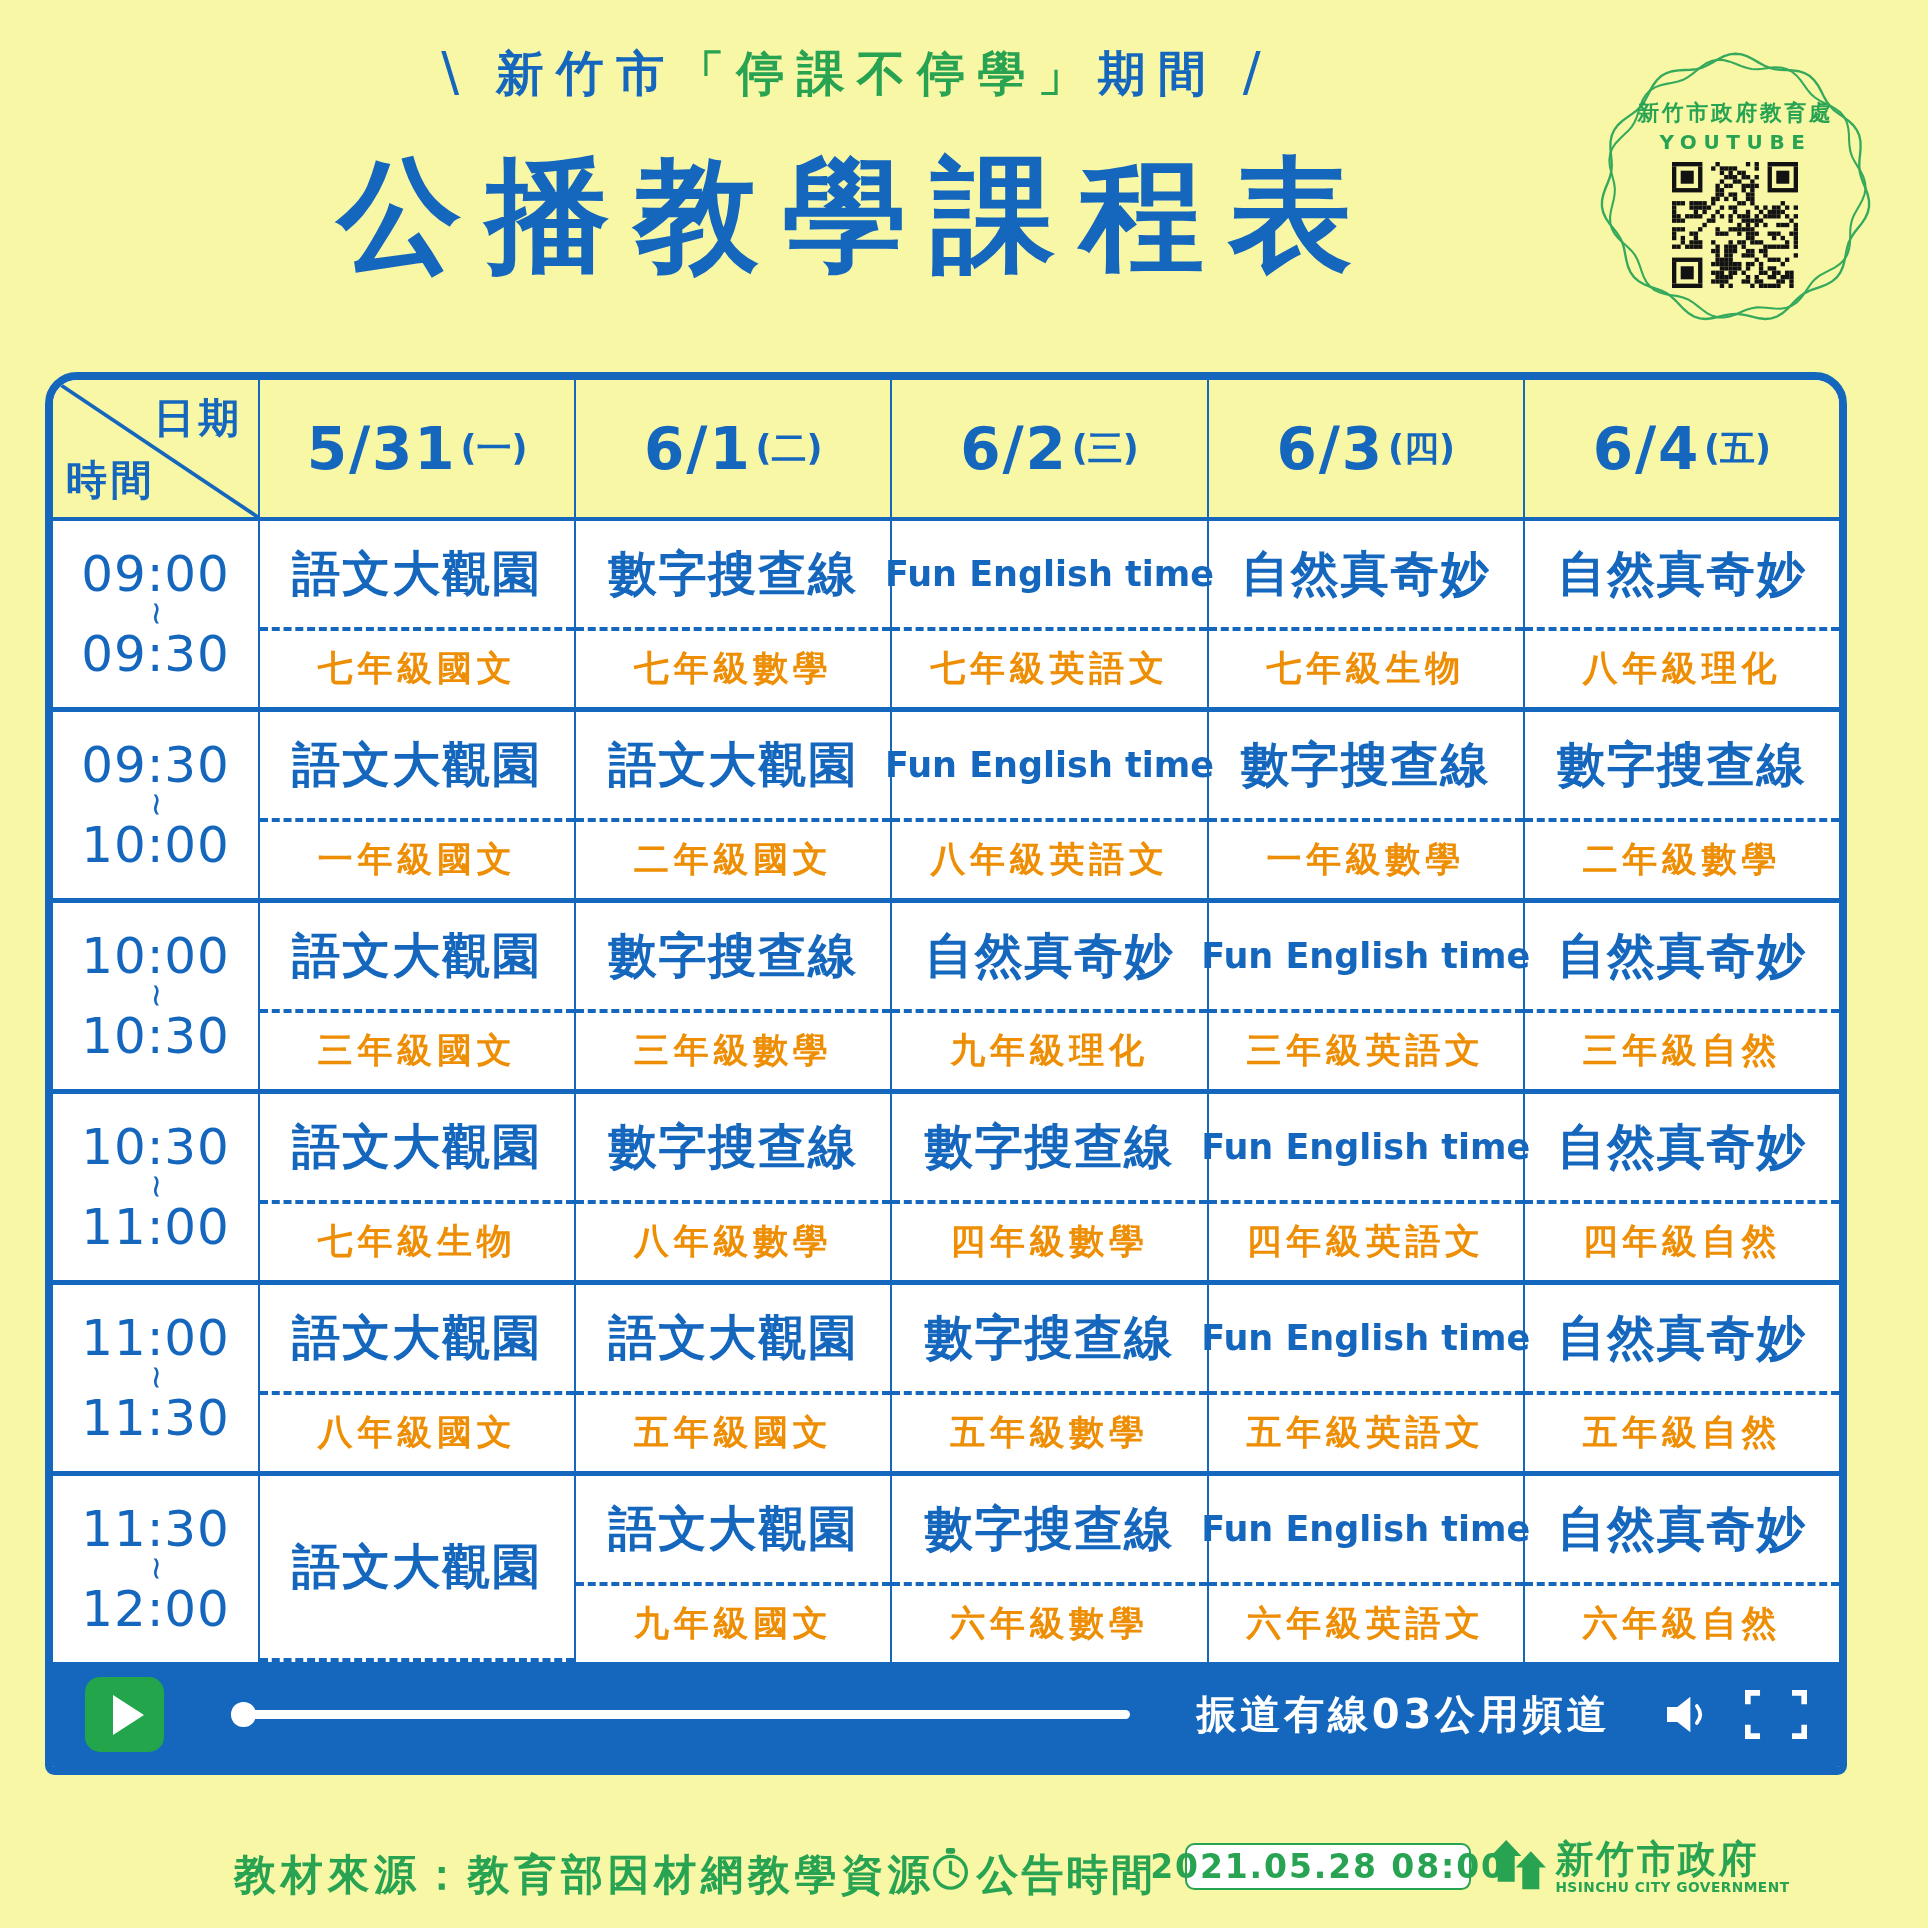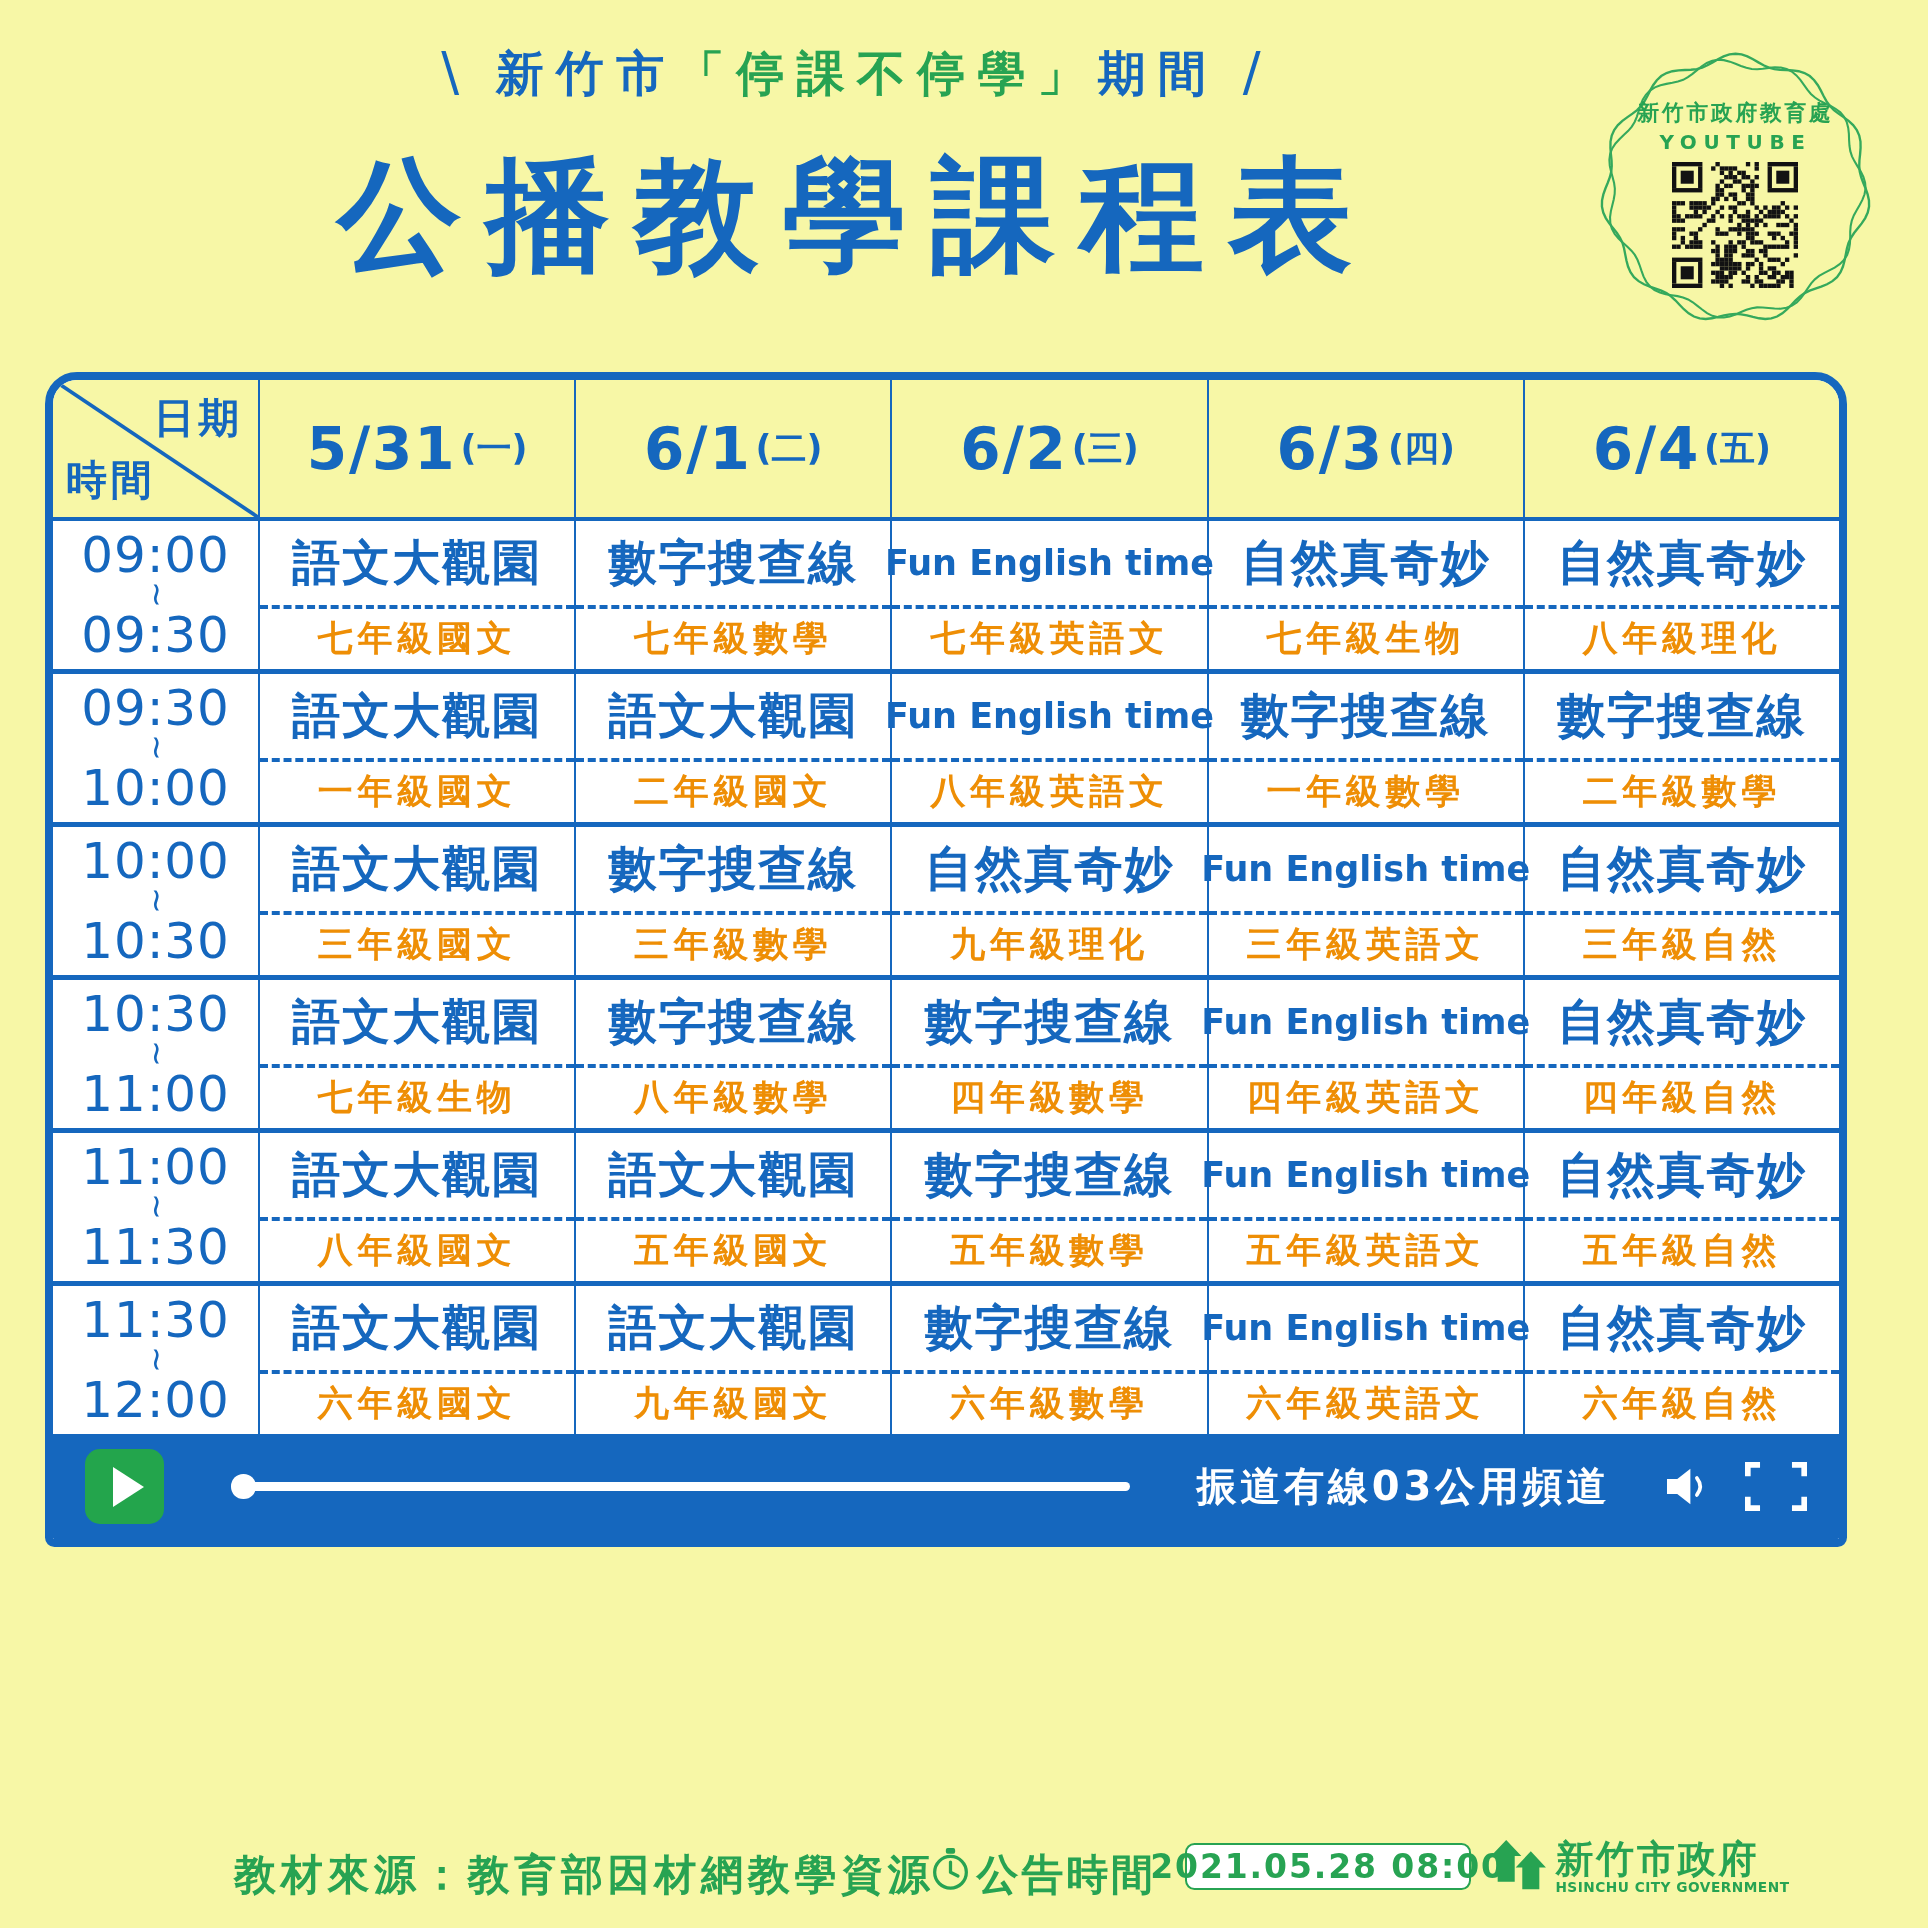--- a/index.html
+++ b/index.html
@@ -32,21 +32,21 @@
   .head-row{display:grid;grid-template-columns:205px repeat(5,1fr);height:137px;
             background:#F7F7A6;border-bottom:4.7px solid #1567BE;}
   .corner{position:relative;}
   .corner svg{position:absolute;inset:0;width:100%;height:100%;}
   .corner .lbl-date{position:absolute;top:11.3px;right:15px;font-size:41px;font-weight:600;color:#1567BE;letter-spacing:3.8px;}
   .corner .lbl-time{position:absolute;bottom:9.4px;left:13px;font-size:41px;font-weight:600;color:#1567BE;letter-spacing:3.8px;}
   .day-cell{display:flex;align-items:center;justify-content:center;border-left:2.8px solid #1567BE;color:#1567BE;white-space:nowrap;}
   .day-cell .date{font-size:58px;font-weight:800;letter-spacing:1.9px;}
   .day-cell .wd{font-size:35px;font-weight:700;margin-left:3.8px;}
 
-  .row{display:grid;grid-template-columns:205px repeat(5,1fr);height:148px;background:#fff;border-top:5.6px solid #1567BE;}
+  .row{display:grid;grid-template-columns:205px repeat(5,1fr);height:186px;background:#fff;border-top:5.6px solid #1567BE;}
   .row:first-child{border-top:none;}
   .time-cell{display:flex;flex-direction:column;align-items:center;justify-content:center;
              color:#1567BE;font-size:50px;font-weight:400;line-height:1.08;letter-spacing:0.9px;}
   .time-cell .tilde{transform:rotate(90deg);font-size:32px;line-height:.8;}
   .cell{border-left:2.8px solid #1567BE;display:flex;flex-direction:column;min-width:0;}
   .cell .program{flex:1.16;display:flex;align-items:center;justify-content:center;
                  color:#1567BE;font-size:48px;font-weight:700;letter-spacing:1.9px;white-space:nowrap;}
   .cell .program.latin{font-size:35px;letter-spacing:0;}
   .cell .divider{border-top:4.7px dashed #1567BE;height:0;}
   .cell .grade{flex:.84;display:flex;align-items:center;justify-content:center;
@@ -589,21 +589,20 @@
         </div>
         <div class="row">
           <div class="time-cell">
             <span>11:30</span>
             <span class="tilde">~</span>
             <span>12:00</span>
           </div>
           <div class="cell">
             <div class="program">語文大觀園</div>
             <div class="divider"></div>
-            <div class="grade">六年級國文</div>
           </div>
           <div class="cell">
             <div class="program">語文大觀園</div>
             <div class="divider"></div>
             <div class="grade">九年級國文</div>
           </div>
           <div class="cell">
             <div class="program">數字搜查線</div>
             <div class="divider"></div>
             <div class="grade">六年級數學</div>

